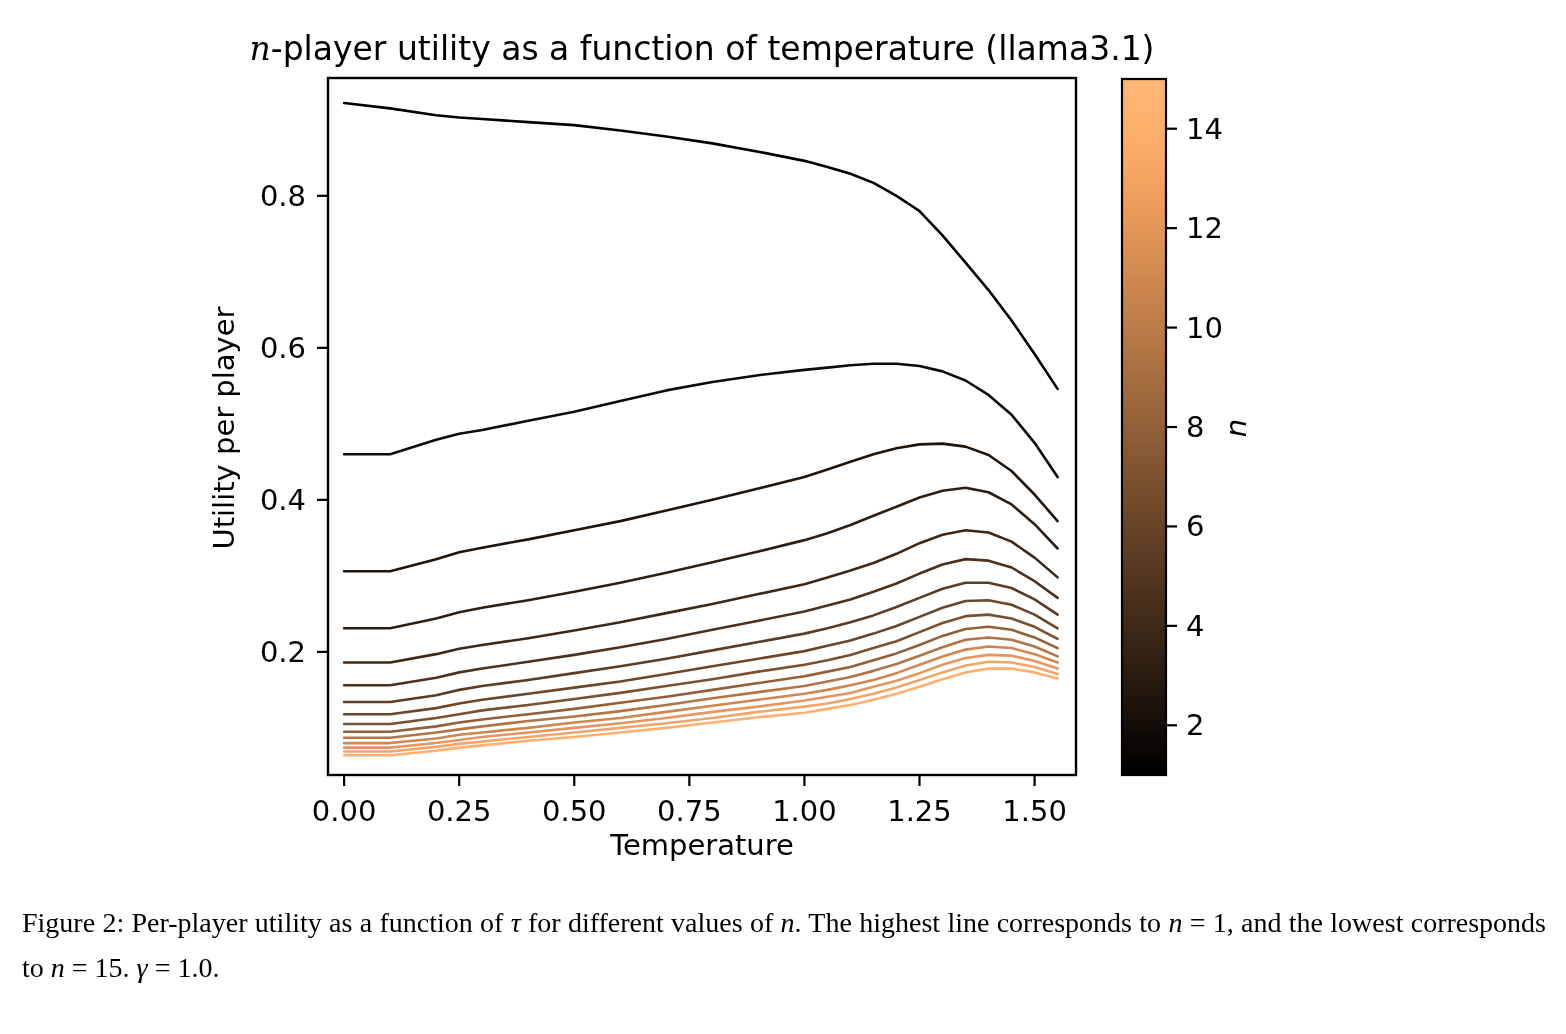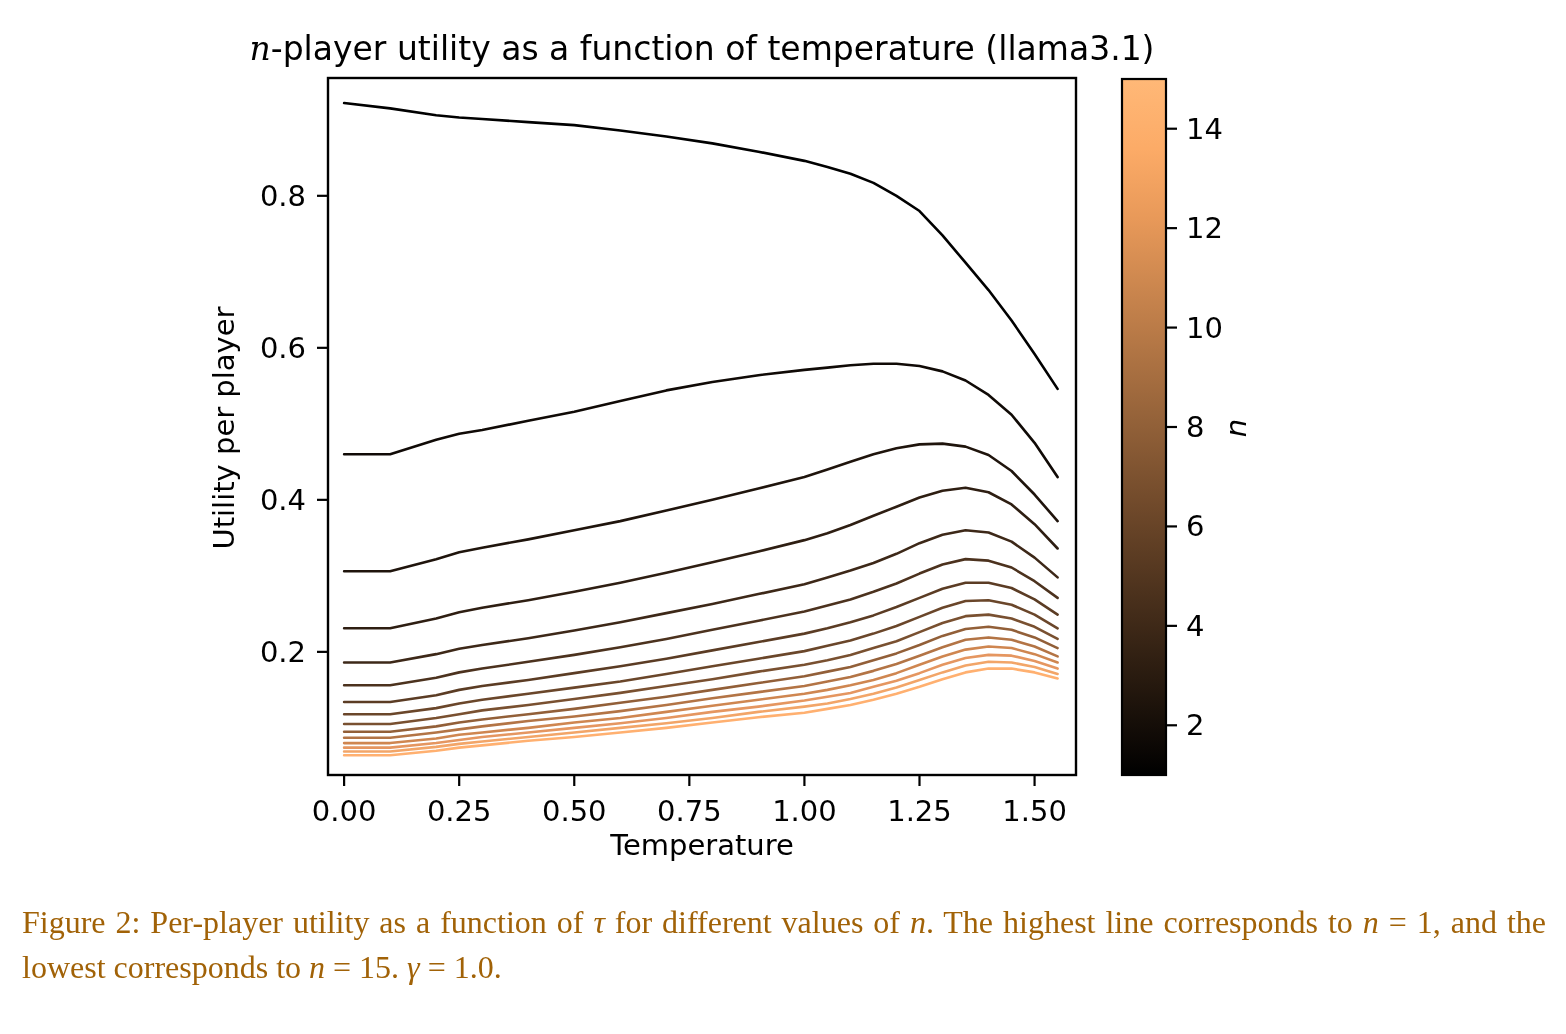--- a/index.html
+++ b/index.html
@@ -24,24 +24,24 @@
   #plot-svg {
     position: absolute;
     left: 0; top: 0;
   }
   .caption {
     position: absolute;
     left: 22px;
     top: 900px;
     width: 1524px;
     font-family: "Liberation Serif", "DejaVu Serif", serif;
-    font-size: 32px;
+    font-size: 28px;
     line-height: 45px;
     text-align: justify;
-    color: #a16207;
+    color: #000000;
   }
   .mathvar {
     font-family: "Liberation Serif", "DejaVu Serif", serif;
     font-style: italic;
   }
   text { font-family: "DejaVu Sans", sans-serif; }
 </style>
 </head>
 <body>
 

